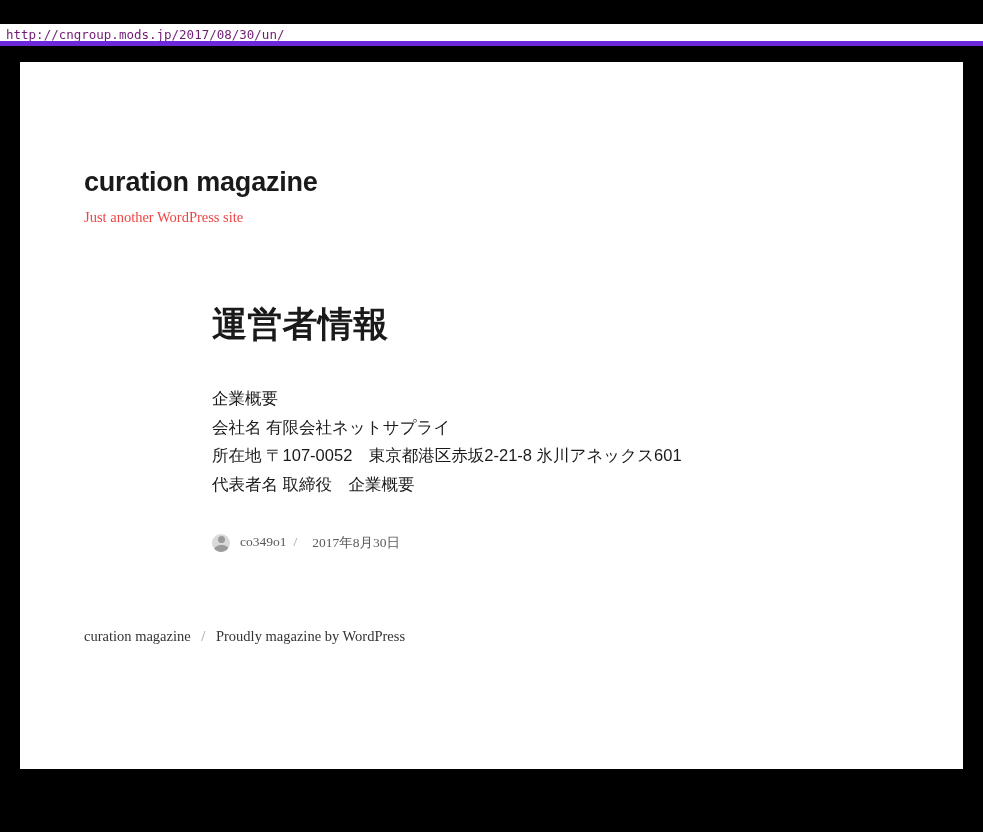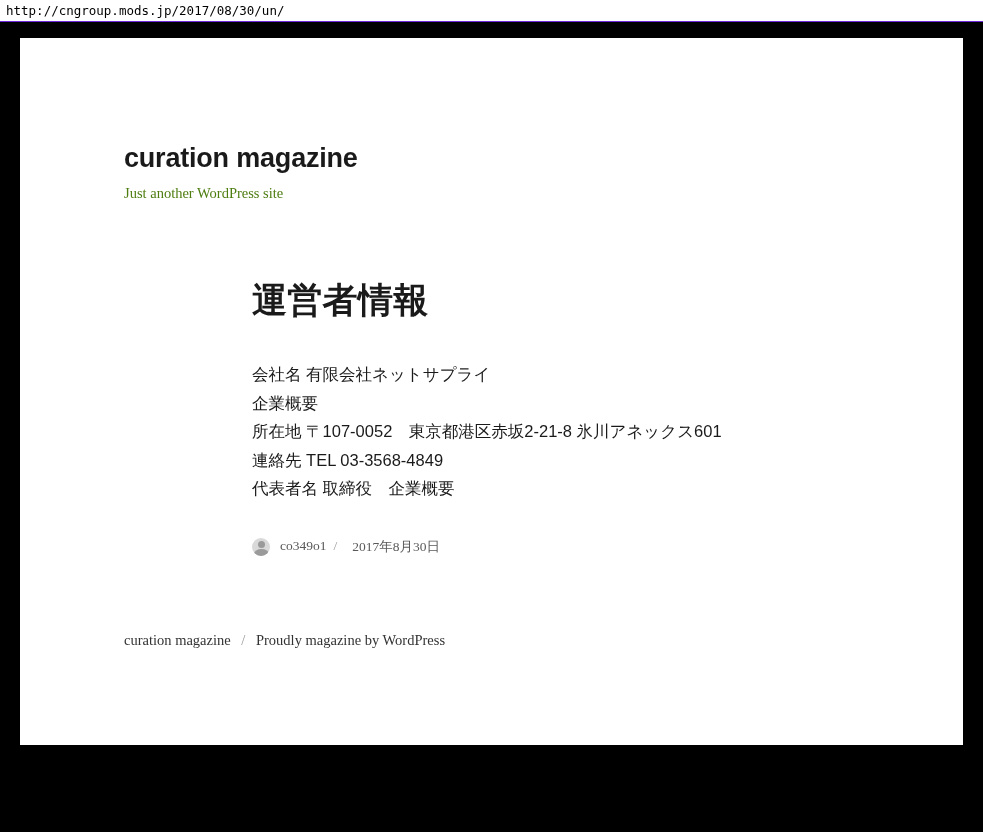--- a/index.html
+++ b/index.html
@@ -12,68 +12,68 @@
     height: 832px;
     background: #000000;
     font-family: "Liberation Sans", sans-serif;
     overflow: hidden;
   }
 
   
   .urlbar {
     height: 22px;
     background: #ffffff;
-    color: #000000;
+    color: #701a75;
     font-family: "DejaVu Sans Mono", monospace;
     font-size: 12.5px;
     line-height: 22px;
     padding-left: 6px;
     white-space: nowrap;
     overflow: hidden;
-    border-bottom: 1px solid #6d28d9;
+    border-bottom: 5px solid #6d28d9;
+    margin-top: 24px;
   }
 
   
   .viewport {
     position: relative;
     width: 983px;
     height: 810px;
     background: #000000;
   }
 
   .page {
     position: absolute;
     left: 20px;
     top: 16px;
     width: 943px;
     height: 707px;
     background: #ffffff;
     overflow: hidden;
-    padding-left: 40px;
   }
 
   .site-inner {
     padding: 0 64px;
   }
 
   .site-header {
     padding-top: 104px;
   }
   .site-title {
     font-size: 27px;
     font-weight: bold;
     color: #1a1a1a;
     letter-spacing: -0.2px;
     margin: 0;
     line-height: 1.2;
   }
   .site-description {
     font-family: "Liberation Serif", serif;
     font-size: 14.5px;
-    color: #4d7c0f;
+    color: #ef4444;
     margin: 9px 0 0 0;
     line-height: 1.4;
   }
 
   .content-area {
     margin-top: 74px;
     padding-left: 128px;
   }
 
   .entry-title {
@@ -165,24 +165,23 @@
         <p class="site-description">Just another WordPress site</p>
       </header>
     </div>
 
     <div class="site-inner">
       <main class="content-area">
         <article>
           <h1 class="entry-title">運営者情報</h1>
 
           <div class="entry-content">
+            <p>企業概要</p>
             <p>会社名 有限会社ネットサプライ</p>
-            <p>企業概要</p>
             <p class="nowrap">所在地 〒107-0052　東京都港区赤坂2-21-8 氷川アネックス601</p>
-            <p>連絡先 TEL 03-3568-4849</p>
             <p>代表者名 取締役　企業概要</p>
           </div>
 
           <footer class="entry-footer">
             <span class="avatar"></span>
             <span class="byline-author">co349o1</span>
             <span class="meta-sep">/</span>
             <span class="posted-on">2017年8月30日</span>
           </footer>
         </article>

